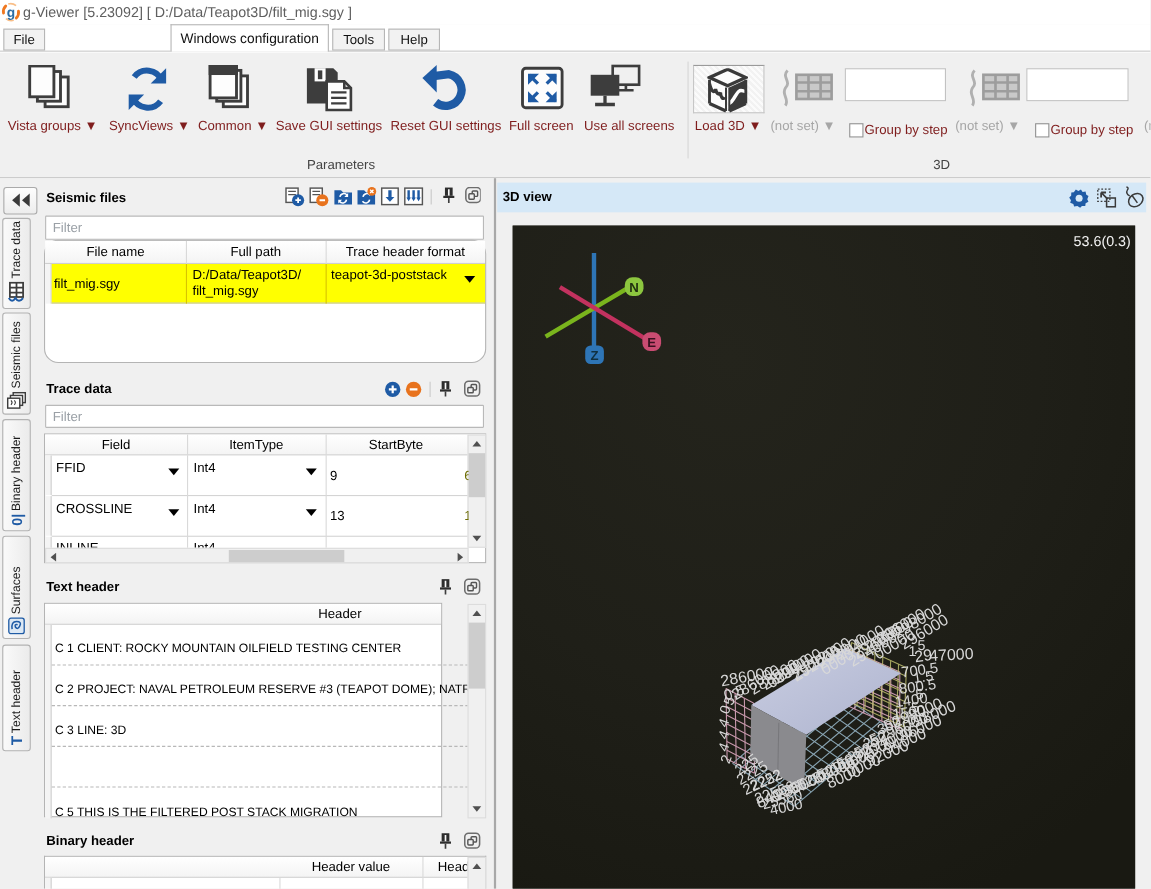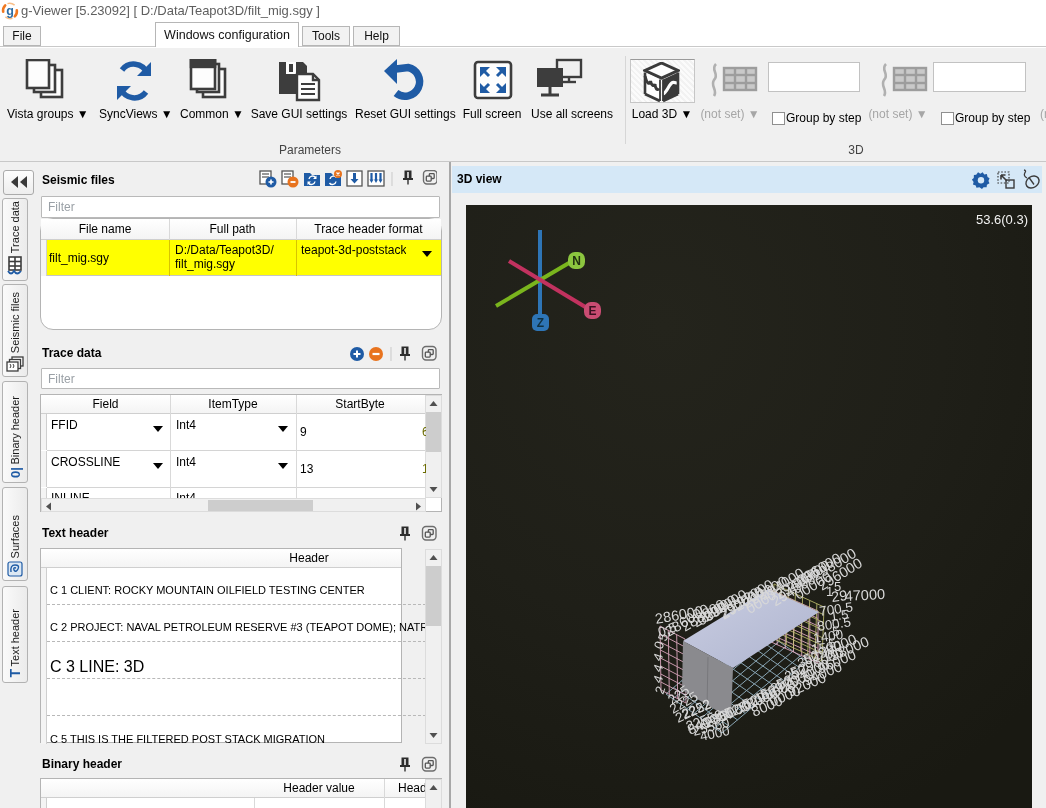--- a/index.html
+++ b/index.html
@@ -8,21 +8,21 @@
 .abs { position:absolute; }
 
 #titlebar { left:0; top:0; width:1046px; height:22px; background:#ffffff; }
 #titletext { left:21px; top:3px; font-size:13px; color:#5f5f5f; }
 
 #tabstrip { left:0; top:22px; width:1046px; height:26px; background:#ffffff; }
 .tab { position:absolute; top:4px; height:20px; background:#f2f2f2; border:1px solid #b6b6b6; font-size:12px; color:#111; text-align:center; line-height:19px; }
 .tab.active { top:0; height:25px; background:#ffffff; font-size:12.5px; line-height:24px; z-index:2; border-bottom:none; }
 
 #ribbon { left:0; top:48px; width:1046px; height:114px; background:#f0f0f0; border-bottom:1px solid #c8c8c8; }
-.rlabel { position:absolute; font-size:12px; color:#000000; white-space:nowrap; text-align:center; }
+.rlabel { position:absolute; font-size:12px; color:#7f1d1d; white-space:nowrap; text-align:center; }
 .rlabel.gray { color:#a6a6a6; }
 .glabel { position:absolute; font-size:12px; color:#444; text-align:center; }
 .vsep { position:absolute; width:1px; background:#d6d6d6; }
 .rinput { position:absolute; background:#fff; border:1px solid #c2c2c2; }
 .rcheck { position:absolute; width:13px; height:13px; background:#fff; border:1px solid #8f8f8f; }
 
 #dock { left:0; top:162px; width:1046px; height:646px; background:#f0f0f0; }
 #divider { left:449px; top:162px; width:2px; height:646px; background:#a8a8a8; }
 
 .sidetab { position:absolute; left:2px; width:26px; border:1px solid #b2b2b2; border-radius:3px; background:linear-gradient(90deg,#fafafa,#ebebeb); }
@@ -397,21 +397,21 @@
       <rect x="6.3" y="3.6" width="4.9" height="4.9" rx="0.8" fill="none" stroke="#555" stroke-width="1.3"></rect>
       <rect x="3.3" y="6.2" width="4.9" height="4.9" rx="0.8" fill="#f0f0f0" stroke="#555" stroke-width="1.3"></rect>
   </g>
 </svg>
 <div class="tbl" style="top:548px;width:362px;height:195px;">
   <div class="thead" style="height:19px;"></div>
   <div class="th" style="left:128px;top:2px;width:280px;">Header</div>
   <div class="rowstrip" style="top:19px;height:176px;"></div>
   <div class="cell" style="font-size:11px;left:9px;top:35px;width:375px;">C 1 CLIENT: ROCKY MOUNTAIN OILFIELD TESTING CENTER</div>
   <div class="cell" style="font-size:11px;left:9px;top:72px;width:375px;">C 2 PROJECT: NAVAL PETROLEUM RESERVE #3 (TEAPOT DOME); NATRONA</div>
-  <div class="cell" style="font-size:16px;left:9px;top:109px;width:375px;">C 3 LINE: 3D</div>
+  <div class="cell" style="font-size:11px;left:9px;top:109px;width:375px;">C 3 LINE: 3D</div>
   <div class="cell" style="font-size:11px;left:9px;top:184px;width:375px;">C 5 THIS IS THE FILTERED POST STACK MIGRATION</div>
   <div class="rowline" style="left:6px;top:55px;width:379px;background:transparent;border-top:1px dashed #b8b8b8;"></div>
   <div class="rowline" style="left:6px;top:92px;width:379px;background:transparent;border-top:1px dashed #b8b8b8;"></div>
   <div class="rowline" style="left:6px;top:129px;width:379px;background:transparent;border-top:1px dashed #b8b8b8;"></div>
   <div class="rowline" style="left:6px;top:166px;width:379px;background:transparent;border-top:1px dashed #b8b8b8;"></div>
   <div class="sb" style="left:384px;top:0;width:17px;height:195px;border-left:1px solid #dcdcdc;"></div>
   <svg class="abs" style="left:388px;top:5px" width="9" height="8">
       <path d="M0.5 6 L4.5 1 L8.5 6 Z" fill="#505050"></path>
     </svg>
   <div class="sbthumb" style="left:385px;top:17px;width:15px;height:60px;"></div>

